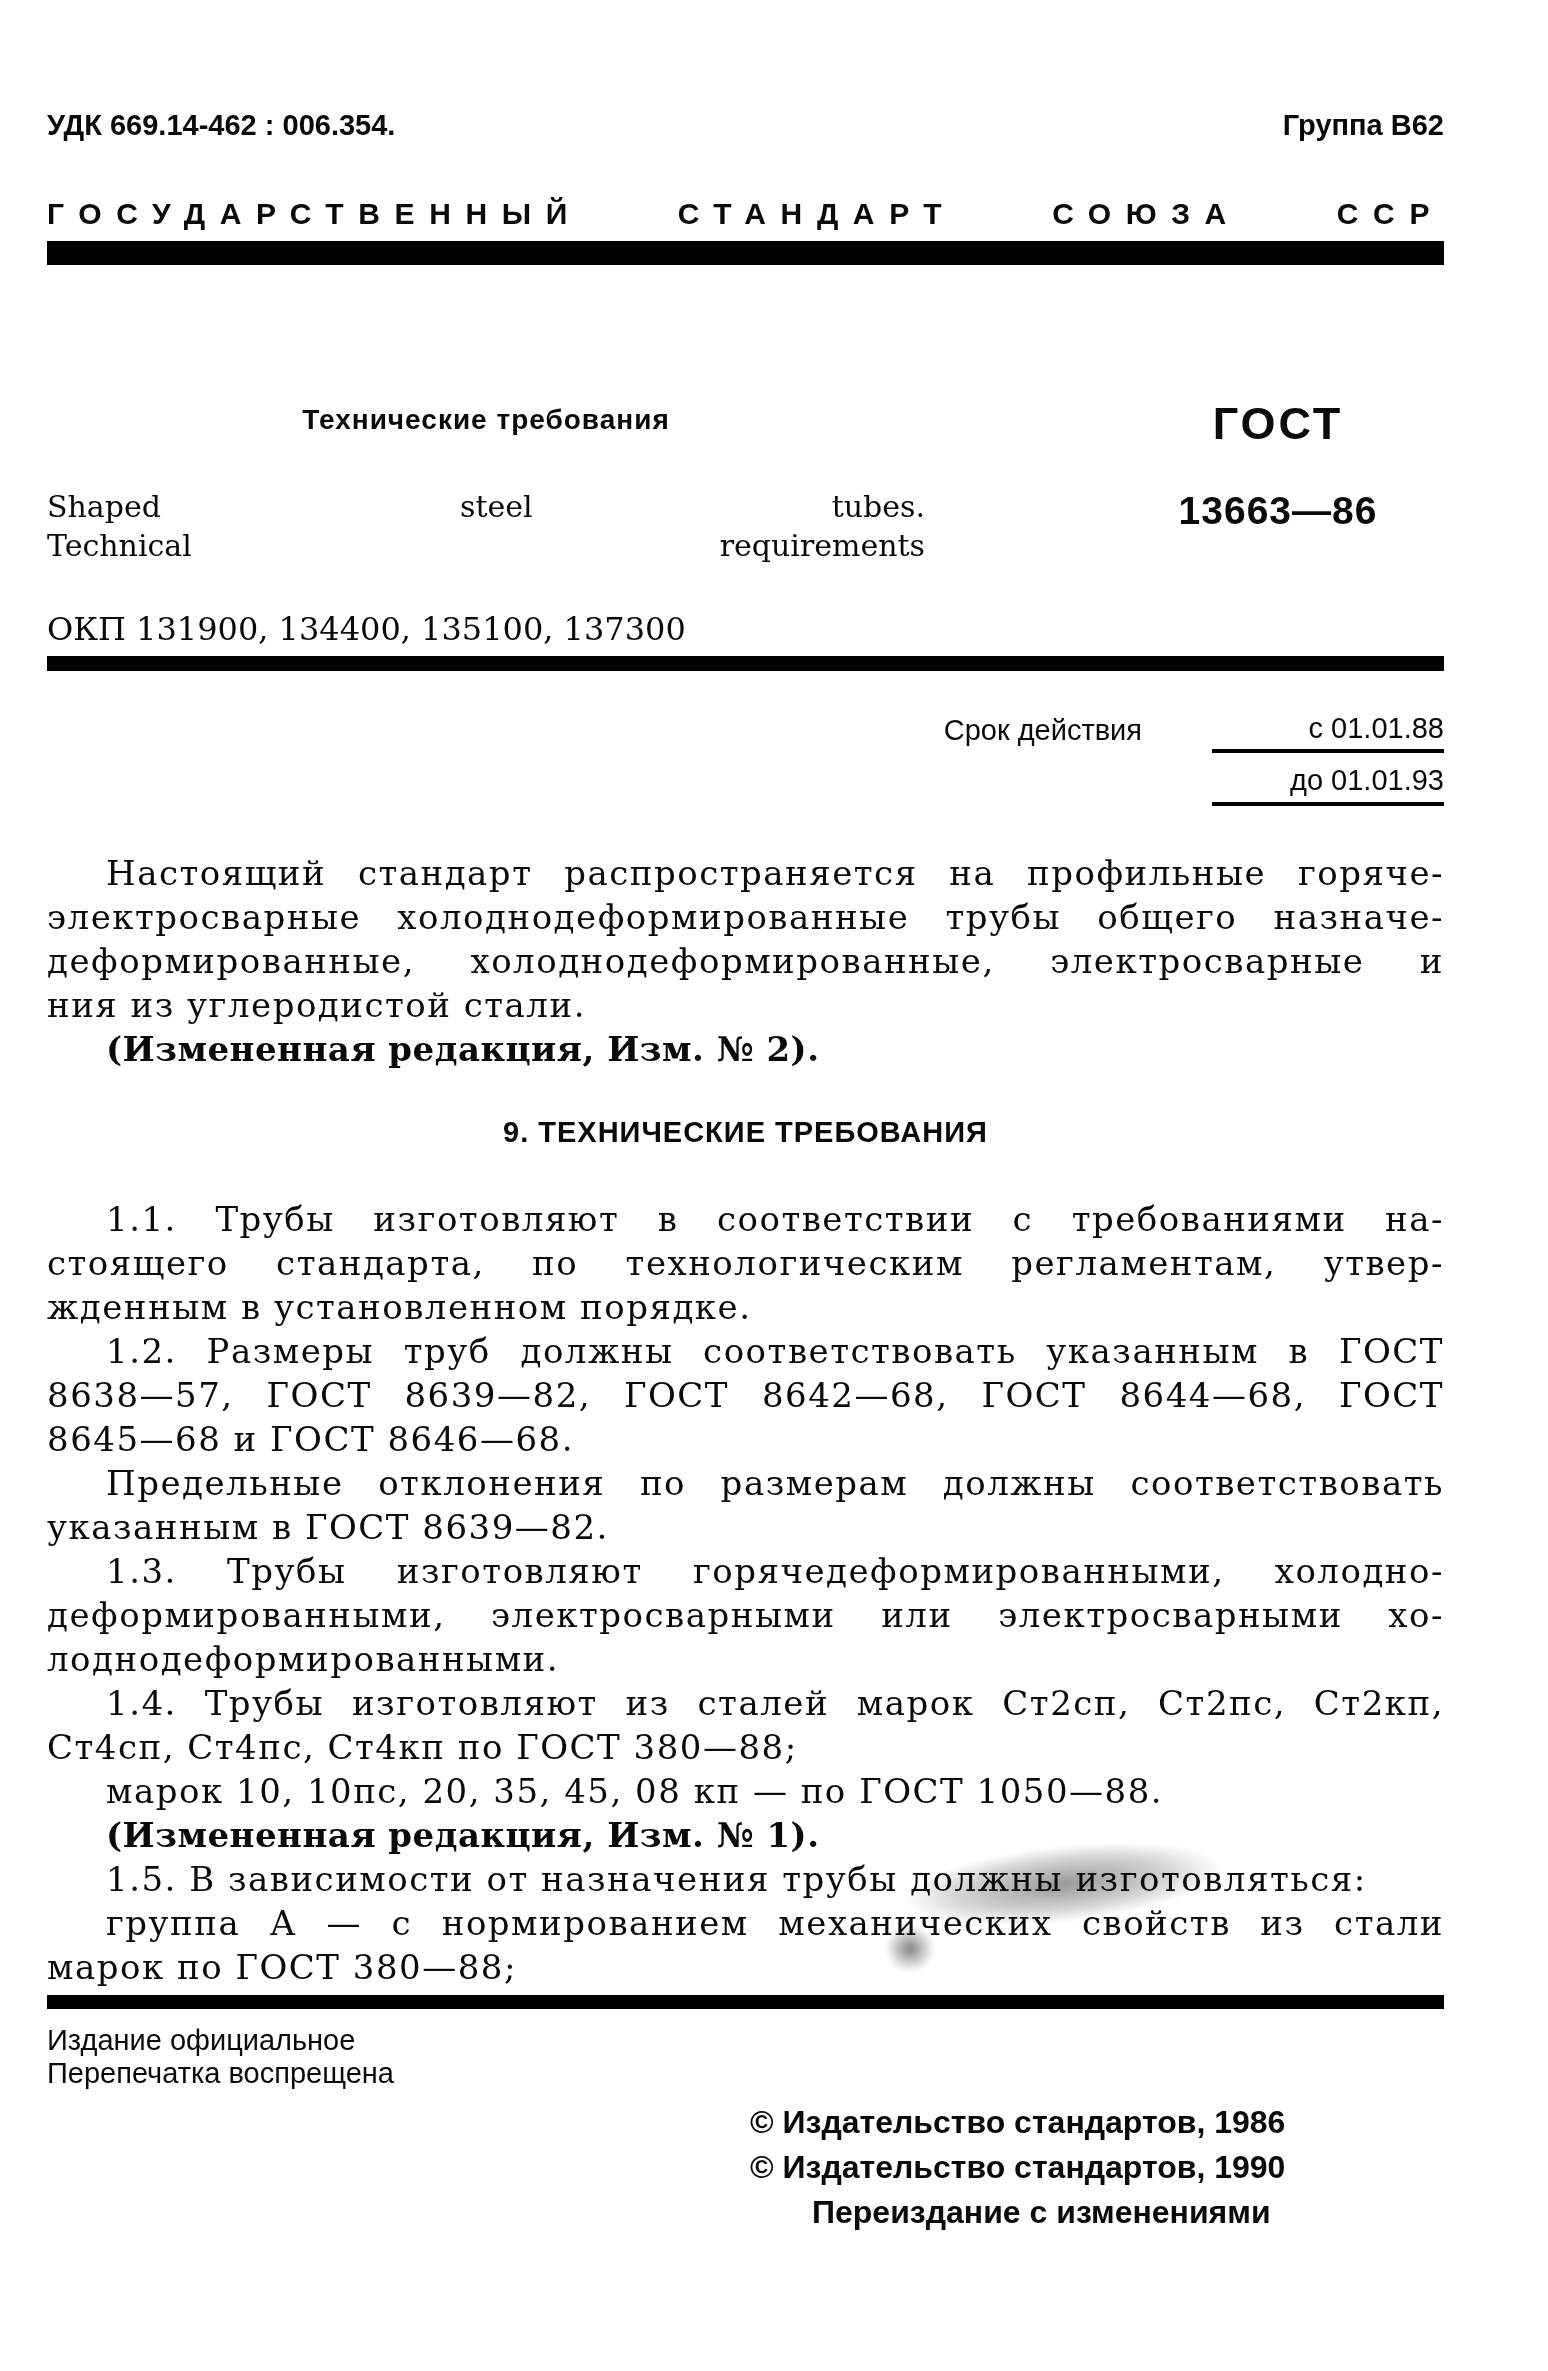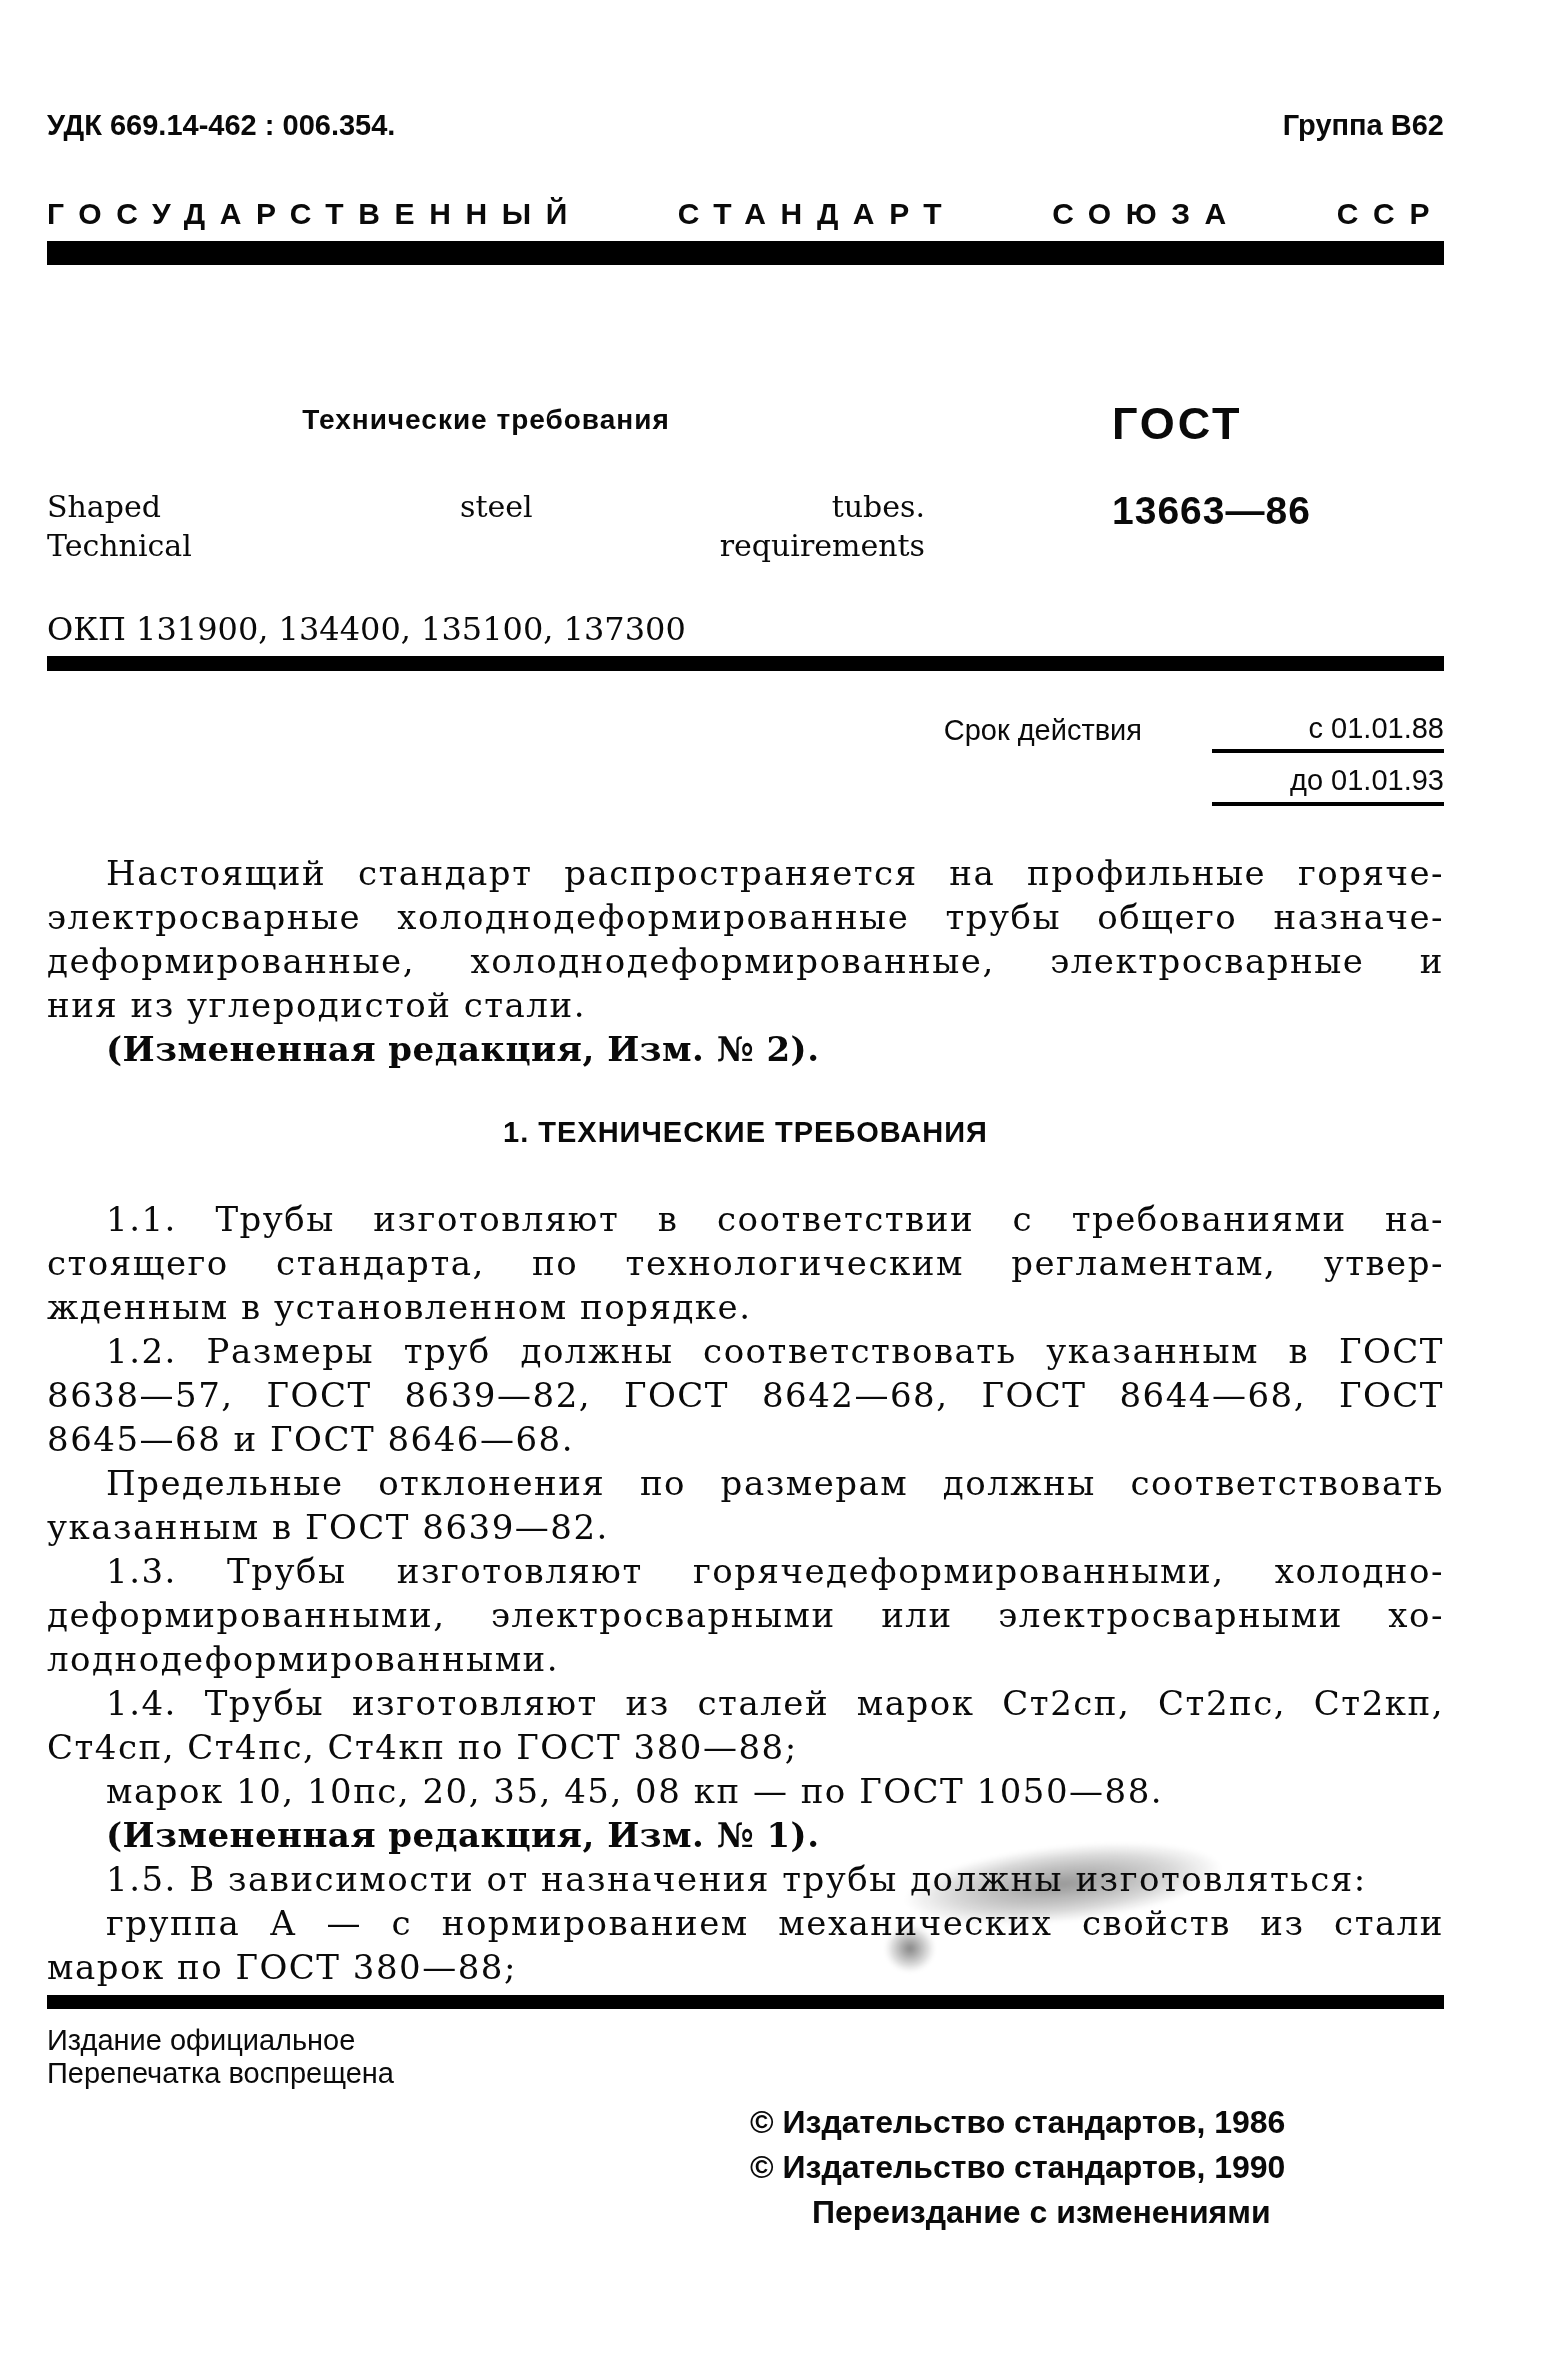--- a/index.html
+++ b/index.html
@@ -20,21 +20,21 @@
 
   .bar-thick { height: 24.4px; background: #000; margin-top: 9.8px; }
   .rule-mid  { height: 14.6px; background: #000; margin-top: 7.8px; }
   .rule-bot  { height: 13.7px; background: #000; margin-top: 5.9px; }
 
   .title-grid { display: flex; margin-top: 96px; }
   .title-left { width: 878px; text-align: center; }
   .t-ru  { font-family: "Liberation Sans", sans-serif; font-weight: bold; font-size: 29px; letter-spacing: 2px; }
   .t-sub { margin-top: 43px; font-family: "Liberation Sans", sans-serif; font-weight: bold; font-size: 28px; letter-spacing: 1px; }
   .t-en  { margin-top: 51px; font-size: 30px; line-height: 39px; }
-  .title-right { width: 332px; margin-left: auto; 
+  .title-right { width: 332px; margin-left: auto; text-align: center;
                  font-family: "Liberation Sans", sans-serif; font-weight: bold; }
   .gost-label { font-size: 45px; letter-spacing: 2.9px; margin-top: 37px; }
   .gost-num   { font-size: 39px; letter-spacing: 1px; margin-top: 39px; }
 
   .okp { margin-top: 45px; font-size: 32px; }
 
   .validity { display: flex; justify-content: flex-end; margin-top: 41px;
               font-family: "Liberation Sans", sans-serif; font-weight: normal; font-size: 29px; }
   .validity-label { margin-right: 70px; padding-top: 2px; }
   .dates { width: 232px; }
@@ -103,21 +103,21 @@
   </div>
 
   <div class="bodytext">
     <div class="para indent">
         <div class="tline">Настоящий стандарт распространяется на профильные горяче-</div>
         <div class="tline">электросварные холоднодеформированные трубы общего назначе-</div>
         <div class="tline">деформированные, холоднодеформированные, электросварные и</div>
         <div class="tline">ния из углеродистой стали.</div>
       </div>
     <div class="note">(Измененная редакция, Изм. № 2).</div>
-    <div class="sec-heading">1. ТЕХНИЧЕСКИЕ ТРЕБОВАНИЯ</div>
+    <div class="sec-heading">9. ТЕХНИЧЕСКИЕ ТРЕБОВАНИЯ</div>
     <div class="para indent">
         <div class="tline">1.1. Трубы изготовляют в соответствии с требованиями на-</div>
         <div class="tline">стоящего стандарта, по технологическим регламентам, утвер-</div>
         <div class="tline">жденным в установленном порядке.</div>
       </div>
     <div class="para indent">
         <div class="tline">1.2. Размеры труб должны соответствовать указанным в ГОСТ</div>
         <div class="tline">8638—57, ГОСТ 8639—82, ГОСТ 8642—68, ГОСТ 8644—68, ГОСТ</div>
         <div class="tline">8645—68 и ГОСТ 8646—68.</div>
       </div>

